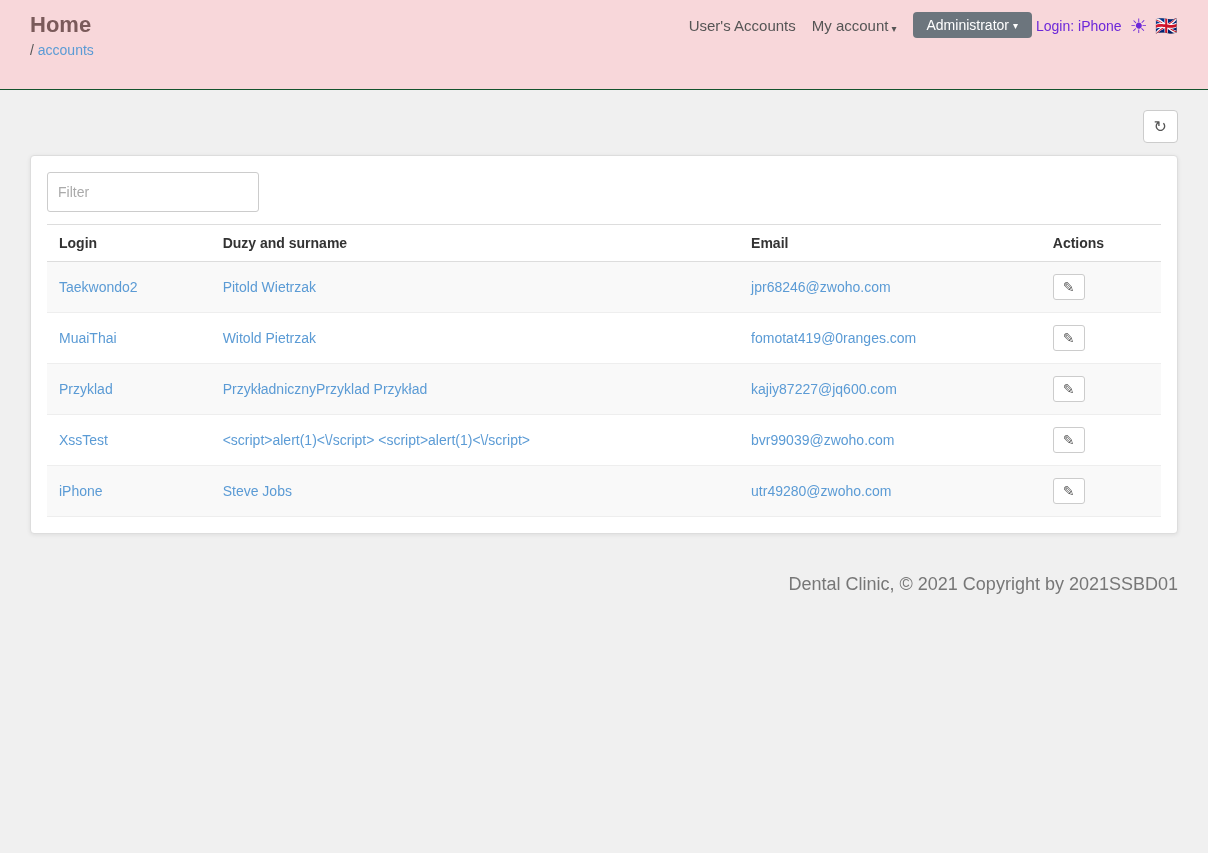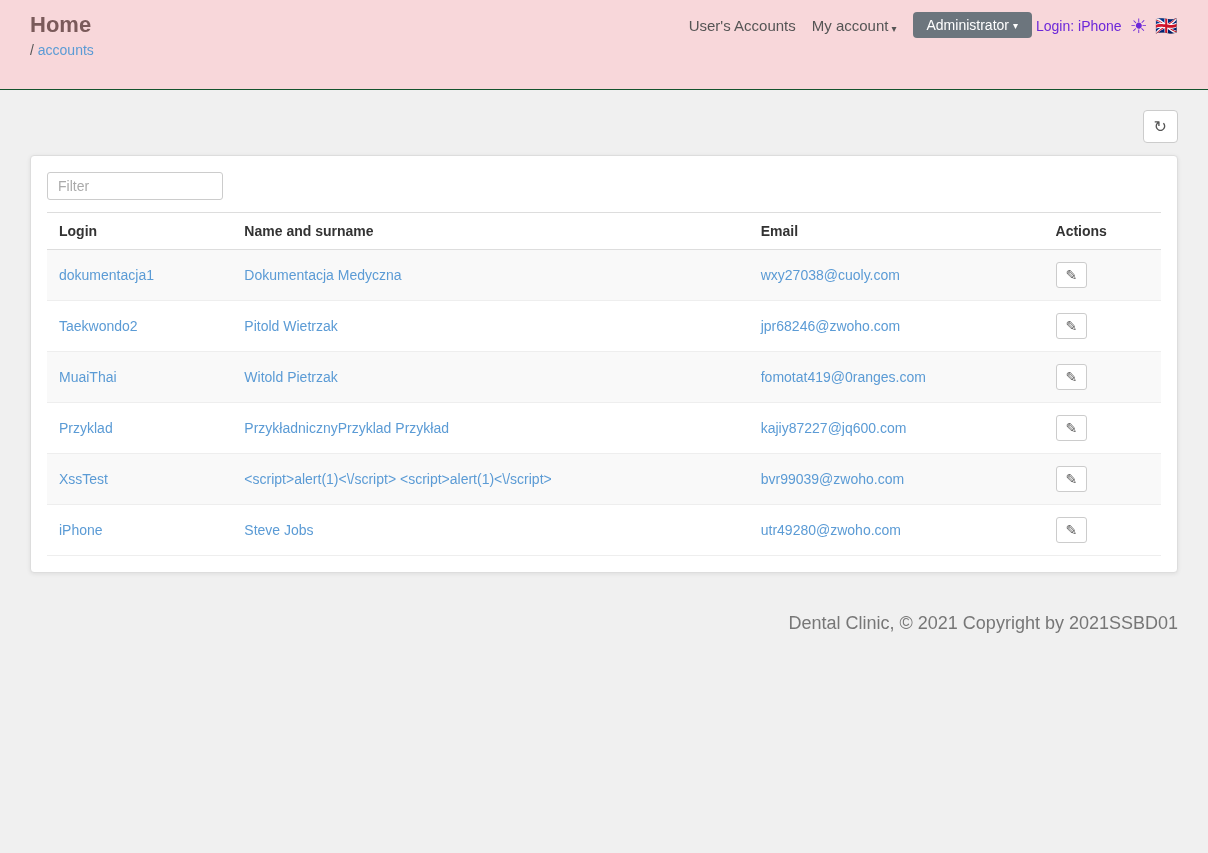--- a/index.html
+++ b/index.html
@@ -115,23 +115,23 @@
       border: 1px solid #ddd;
       border-radius: 4px;
       padding: 16px;
       box-shadow: 0 1px 4px rgba(0,0,0,0.08);
     }
 
     
     .filter-input {
       border: 1px solid #ccc;
       border-radius: 3px;
-      padding: 5px 10px;
-      font-size: 14px;
-      width: 176px;
+      padding: 11px 10px;
+      font-size: 14px;
+      width: 212px;
       margin-bottom: 12px;
       color: #737373;
     }
     .filter-input::placeholder { color: #aaa; }
 
     
     table {
       width: 100%;
       border-collapse: collapse;
       font-size: 14px;
@@ -233,33 +233,27 @@
 
   <div class="card">
     
     <input type="text" class="filter-input" placeholder="Filter" style="">
 
     
     <table>
       <thead>
         <tr>
           <th>Login</th>
-          <th>Name and surname</th>
+          <th>Duzy and surname</th>
           <th>Email</th>
           <th>Actions</th>
         </tr>
       </thead>
       <tbody id="table-body">
 
-      <tr>
-            <td class="login-cell">dokumentacja1</td>
-            <td class="name-cell">Dokumentacja Medyczna</td>
-            <td class="email-cell">wxy27038@cuoly.com</td>
-            <td><button class="action-btn">✎</button></td>
-          </tr>
           <tr>
             <td class="login-cell">Taekwondo2</td>
             <td class="name-cell">Pitold Wietrzak</td>
             <td class="email-cell">jpr68246@zwoho.com</td>
             <td><button class="action-btn">✎</button></td>
           </tr>
           <tr>
             <td class="login-cell">MuaiThai</td>
             <td class="name-cell">Witold Pietrzak</td>
             <td class="email-cell">fomotat419@0ranges.com</td>

